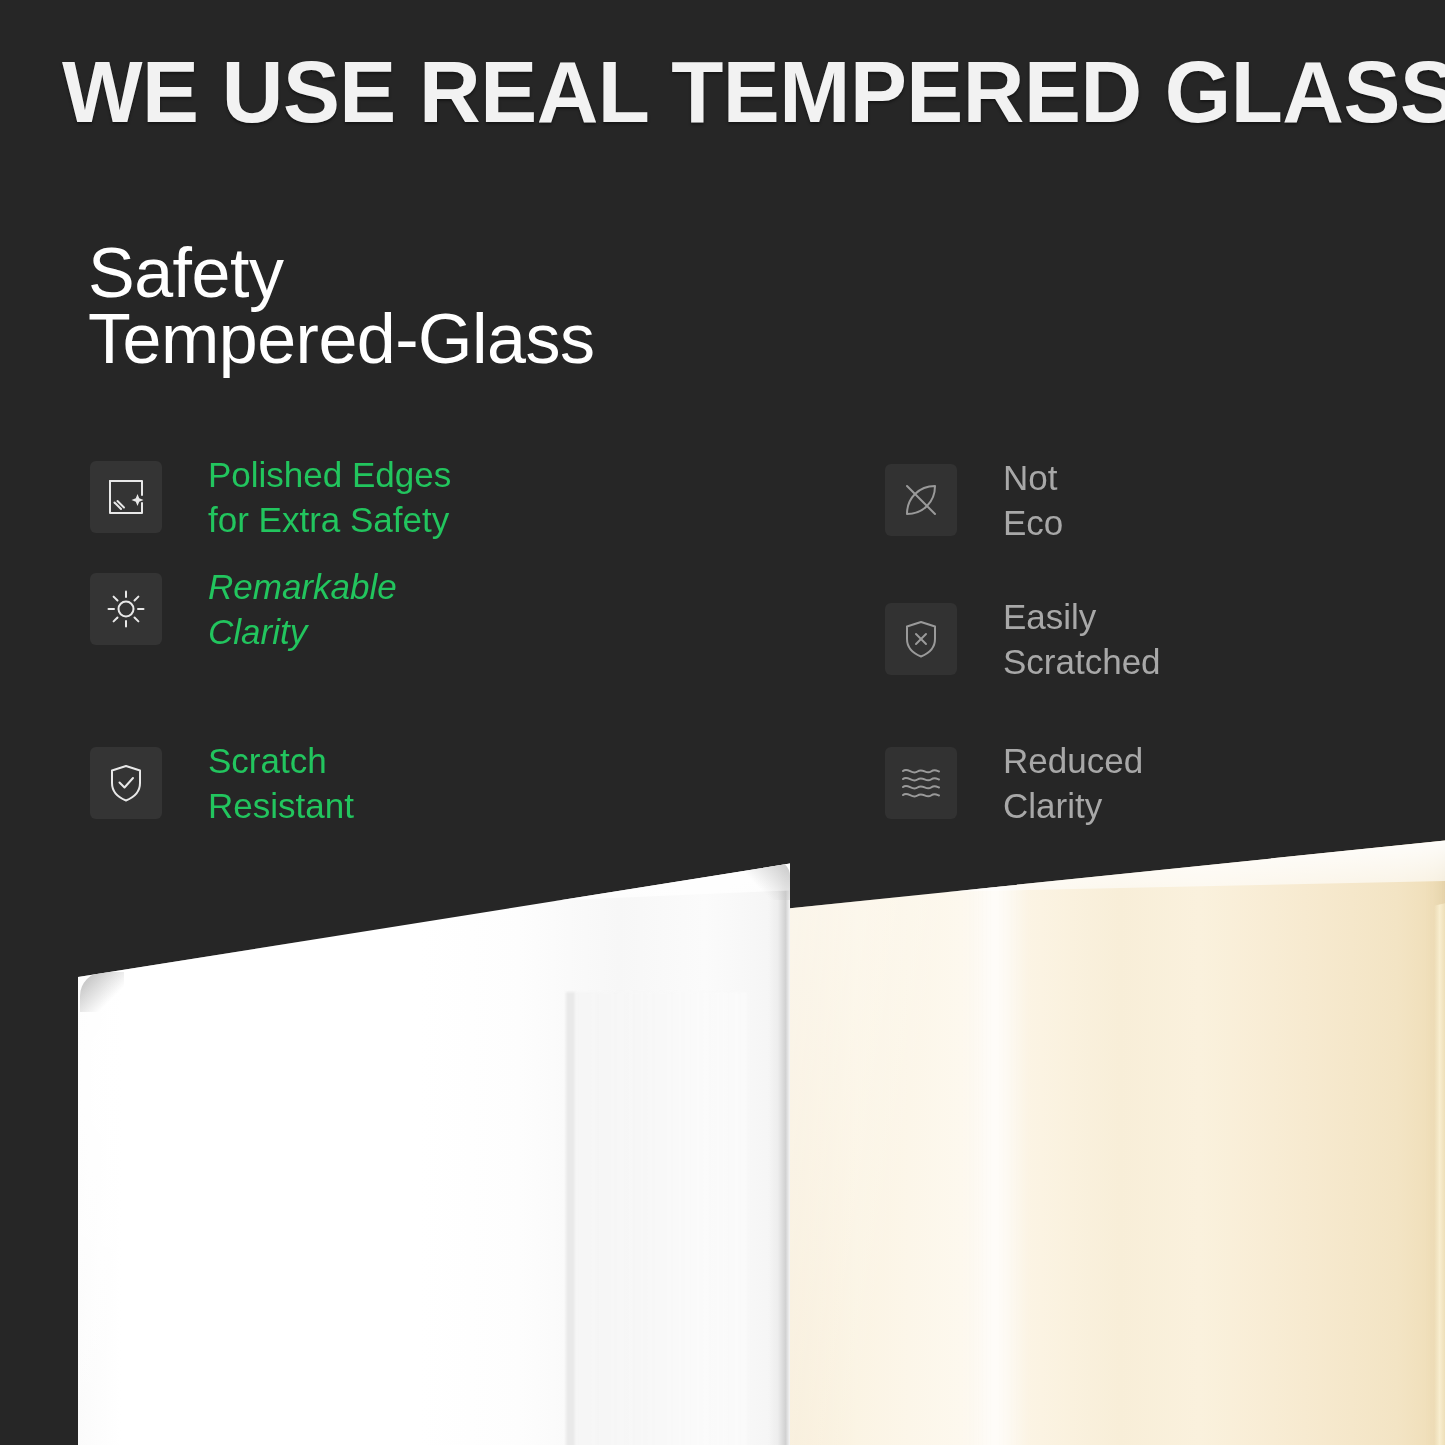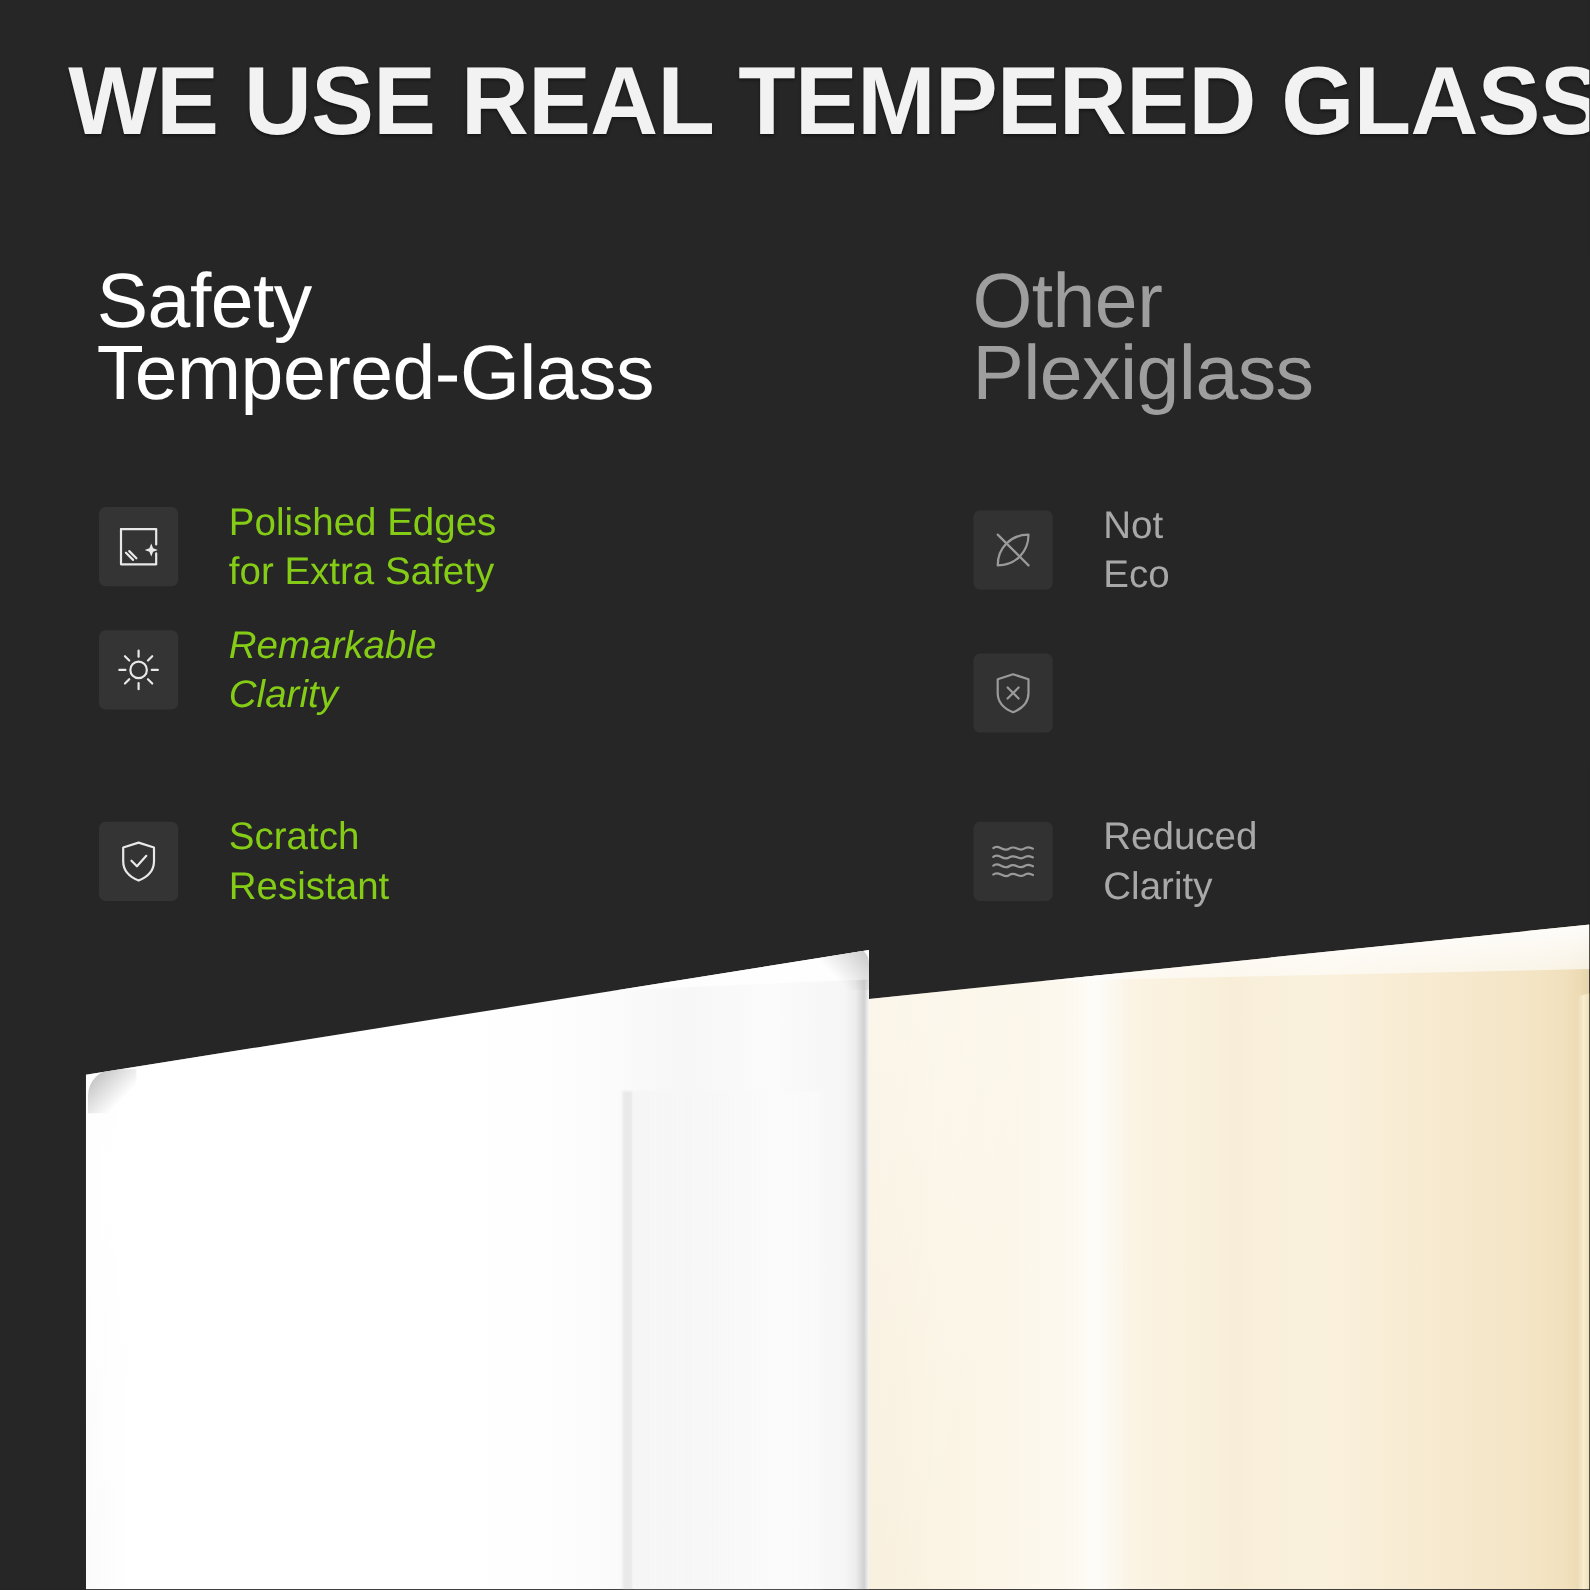--- a/index.html
+++ b/index.html
@@ -33,21 +33,21 @@
   .tile{
     width:72px;height:72px;border-radius:6px;
     background:#343434;flex:0 0 72px;
     display:flex;align-items:center;justify-content:center;
   }
   .tile.dim{background:#323232;}
   .flabel{
     margin-left:46px;font-size:35px;line-height:45px;font-weight:300;
     letter-spacing:0px;white-space:pre-line;
   }
-  .flabel.on{color:#84cc16;}
+  .flabel.on{color:#22c55e;}
   .flabel.off{color:#a8a8a8;}
   .icon-svg{display:block;}
 
   
   .panels{position:absolute;left:0;top:840px;width:1445px;height:605px;overflow:hidden;}
 
   
   .panel-cream{
     position:absolute;left:790px;top:0px;width:660px;height:620px;
     background:
@@ -130,22 +130,20 @@
 </head>
 <body>
 
 <div class="stage">
 
   <div class="title">WE USE REAL TEMPERED GLASS</div>
 
   <div class="col-head left">Safety
 Tempered-Glass</div>
 
-  <div class="col-head right">Other
-Plexiglass</div>
 
   <div class="feature" style="left:90px;top:452px;">
     <div class="tile">
       <svg class="icon-svg" width="44" height="44" viewBox="0 0 44 44" fill="none" stroke="#e8e8e8" stroke-width="2" stroke-linecap="round" stroke-linejoin="round">
         <path d="M6 6 H38 V20"></path>
         <path d="M38 28 V38 H6 V6"></path>
         <path d="M33.5 19 L35.2 23.3 L39.5 25 L35.2 26.7 L33.5 31 L31.8 26.7 L27.5 25 L31.8 23.3 Z" fill="#e8e8e8" stroke="none"></path>
         <path d="M10.5 27.5 L17 34"></path>
         <path d="M13.5 26 L20 32.5"></path>
       </svg>
@@ -195,20 +193,22 @@
   </div>
 
   <div class="feature" style="left:885px;top:594px;">
     <div class="tile dim">
       <svg class="icon-svg" width="44" height="44" viewBox="0 0 44 44" fill="none" stroke="#9a9a9a" stroke-width="2" stroke-linecap="round" stroke-linejoin="round">
         <path d="M22 5 L36 9.5 V22 C36 31 29.5 36.5 22 39.5 C14.5 36.5 8 31 8 22 V9.5 Z"></path>
         <path d="M17 17 L27 27"></path>
         <path d="M27 17 L17 27"></path>
       </svg>
     </div>
+    <div class="flabel off">Easily
+Scratched</div>
   </div>
 
   <div class="feature" style="left:885px;top:738px;align-items:center;">
     <div class="tile dim">
       <svg class="icon-svg" width="46" height="46" viewBox="0 0 46 46" fill="none" stroke="#9a9a9a" stroke-width="2" stroke-linecap="round">
         <path d="M5 11 C10 6.5 14 15.5 19.5 11.5 C25 7.5 28 15 33 11.5 C36.5 9 38.5 10.5 41 11.5"></path>
         <path d="M5 19 C10 14.5 14 23.5 19.5 19.5 C25 15.5 28 23 33 19.5 C36.5 17 38.5 18.5 41 19.5"></path>
         <path d="M5 27 C10 22.5 14 31.5 19.5 27.5 C25 23.5 28 31 33 27.5 C36.5 25 38.5 26.5 41 27.5"></path>
         <path d="M5 35 C10 30.5 14 39.5 19.5 35.5 C25 31.5 28 39 33 35.5 C36.5 33 38.5 34.5 41 35.5"></path>
       </svg>

